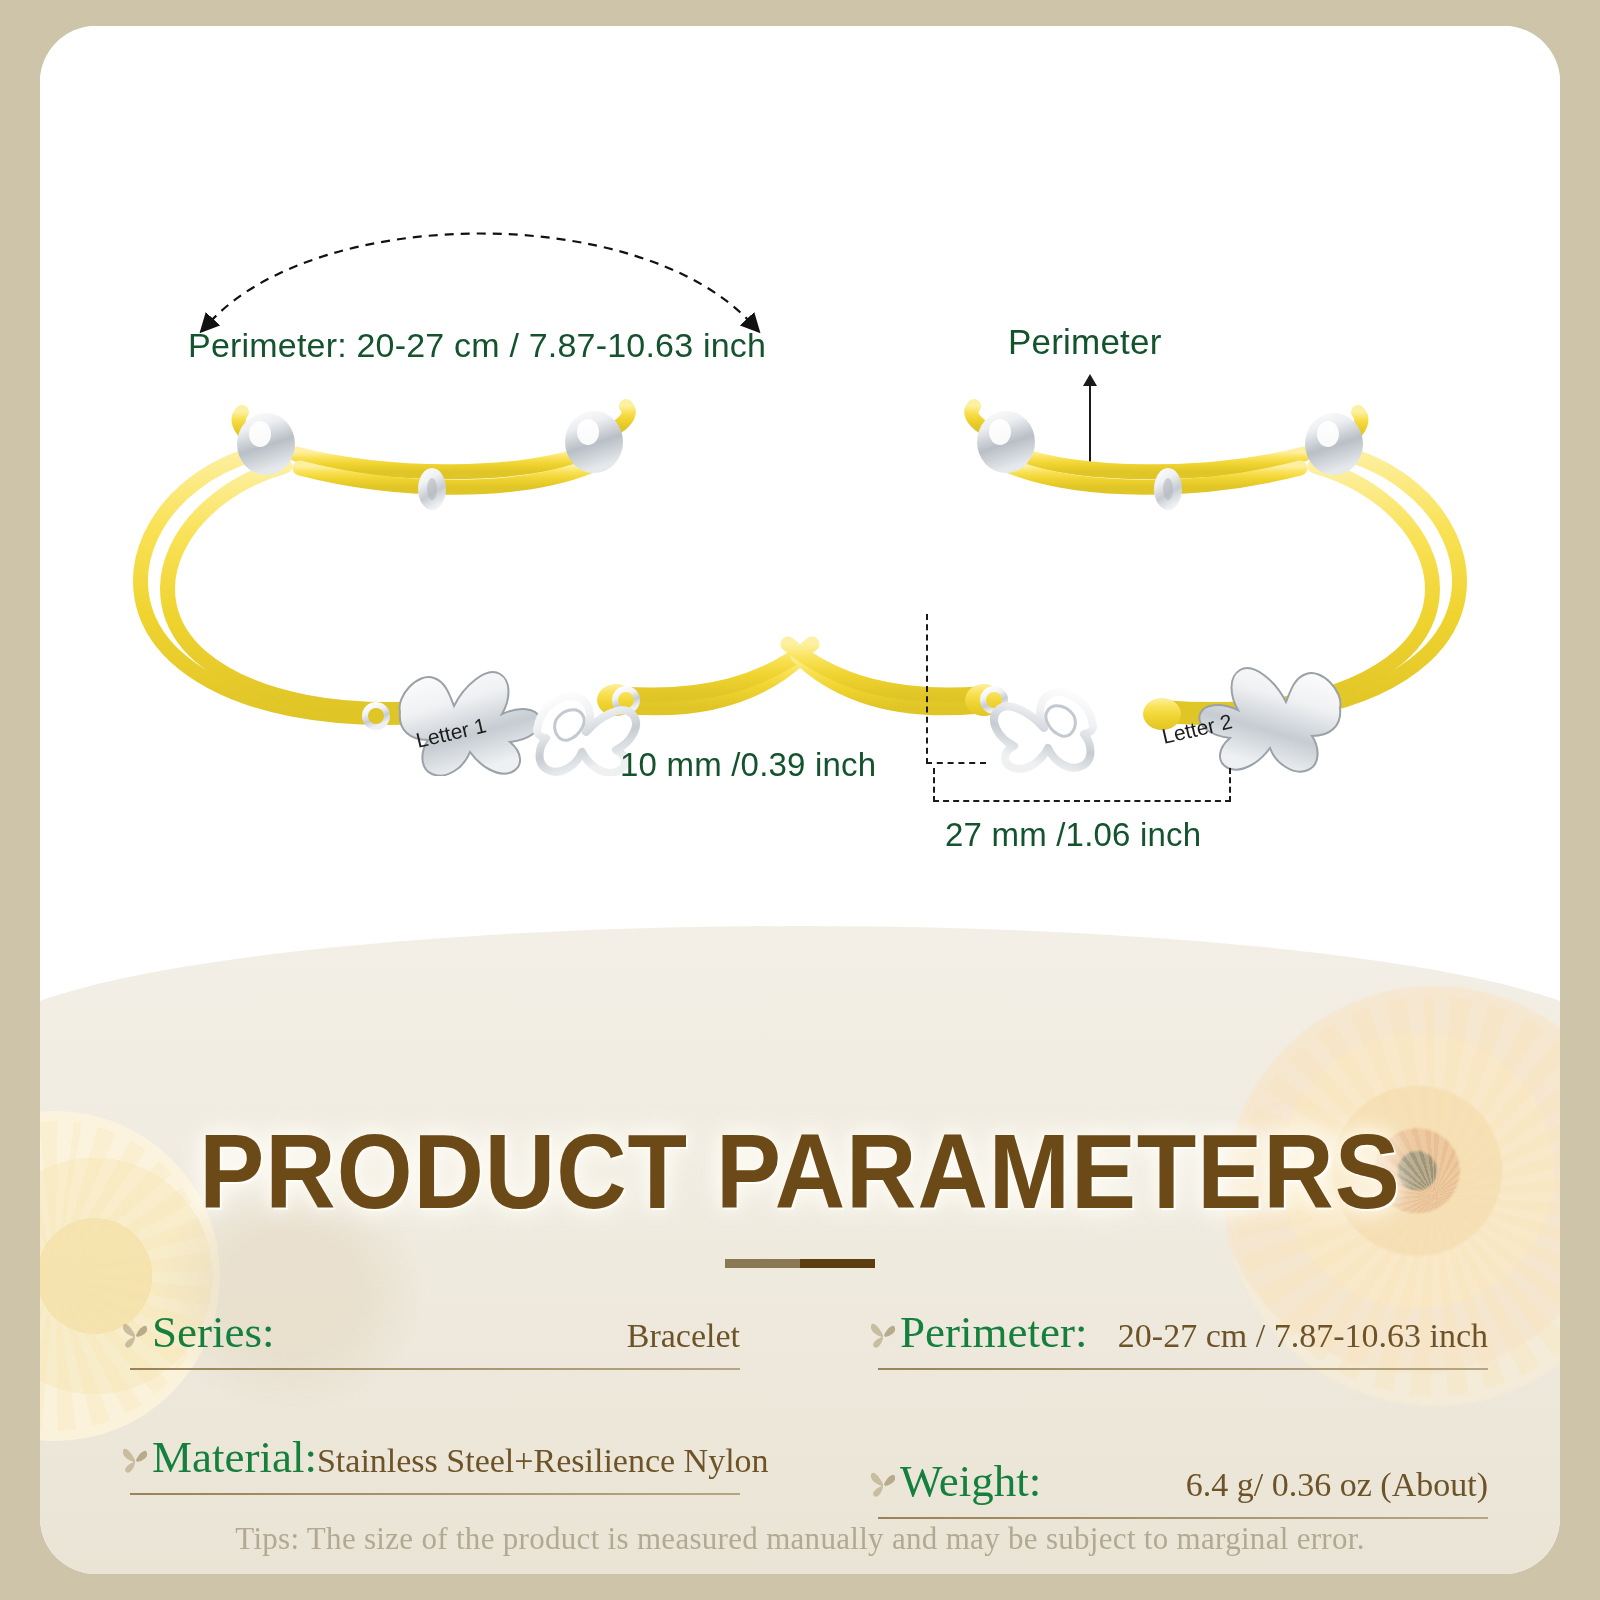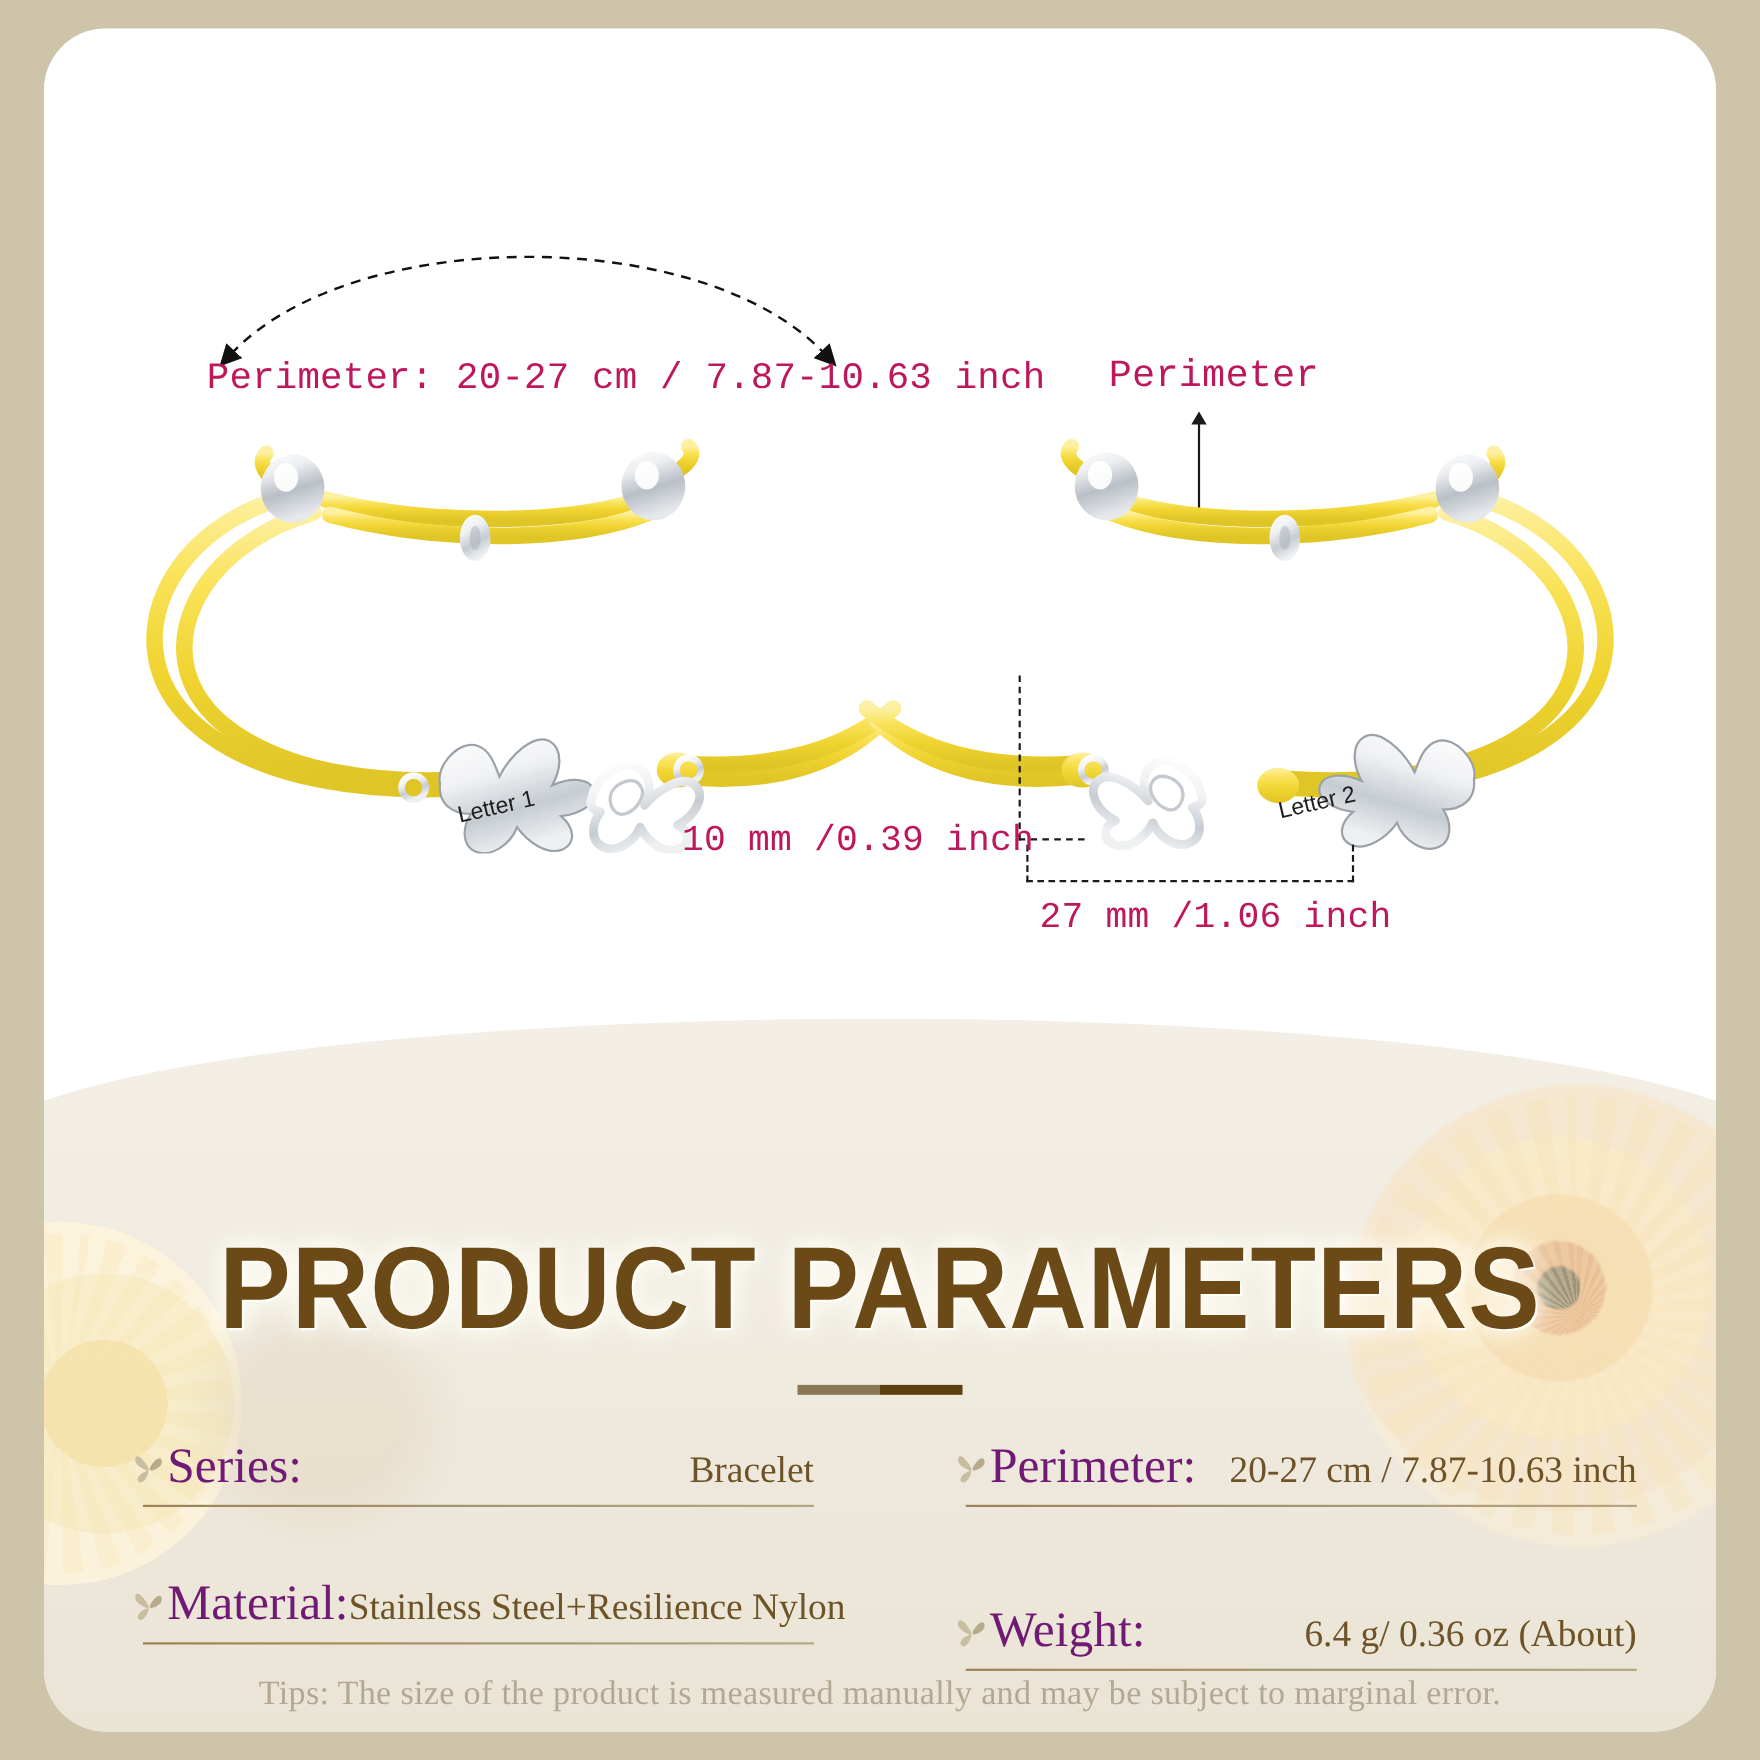--- a/index.html
+++ b/index.html
@@ -17,22 +17,22 @@
     background:#ffffff;border-radius:56px;overflow:hidden;
   }
 
   
   #photo{position:absolute;left:0;top:0;width:1520px;height:1010px;background:#fff;}
 
   
   .arc-svg{position:absolute;left:130px;top:160px;width:620px;height:160px;}
 
   .lbl{
-    position:absolute;color:#be185d;font-size:34px;letter-spacing:.2px;white-space:nowrap;
-    font-family:Liberation Mono, monospace;
+    position:absolute;color:#14532d;font-size:34px;letter-spacing:.2px;white-space:nowrap;
+    font-family:Liberation Sans, sans-serif;
   }
   #lbl-perimeter{left:148px;top:300px;}
   #lbl-adjustable{left:968px;top:296px;font-size:35px;}
   #lbl-10mm{left:580px;top:720px;font-size:33px;}
   #lbl-27mm{left:905px;top:790px;font-size:33px;}
 
   
   #adj-line{position:absolute;left:1049px;top:352px;width:2px;height:86px;background:#1a1a1a;}
   #adj-arrow{position:absolute;left:1043px;top:348px;width:0;height:0;
     border-left:7px solid transparent;border-right:7px solid transparent;border-bottom:12px solid #1a1a1a;}
@@ -97,21 +97,21 @@
     transform:scaleX(.92);
     text-shadow:0 0 18px #fffdf6, 0 0 34px #fffdf6, 2px 2px 0 rgba(255,255,255,.9);
   }
   #divider{position:absolute;left:685px;top:333px;width:150px;height:9px;display:flex;}
   #divider .d1{flex:1;background:#8a7754;}
   #divider .d2{flex:1;background:#5b3d10;}
 
   .prow{position:absolute;width:620px;display:flex;align-items:baseline;}
   .prow .ico{width:32px;height:34px;flex:none;position:relative;top:4px;}
   .prow .key{
-    font-family:"Liberation Serif",serif;font-size:45px;color:#701a75;white-space:nowrap;
+    font-family:"Liberation Serif",serif;font-size:45px;color:#15803d;white-space:nowrap;
   }
   .prow .val{
     margin-left:auto;font-family:"Liberation Serif",serif;font-size:34px;color:#6d5327;white-space:nowrap;
   }
   .prow .rule{position:absolute;left:10px;right:0;bottom:-12px;height:2px;
     background:linear-gradient(90deg,#9a8358,#b6a684);}
   #row-series{left:80px;top:380px;}
   #row-perimeter{left:828px;top:380px;}
   #row-material{left:80px;top:505px;}
   #row-weight{left:828px;top:505px;margin-top:24px;}

